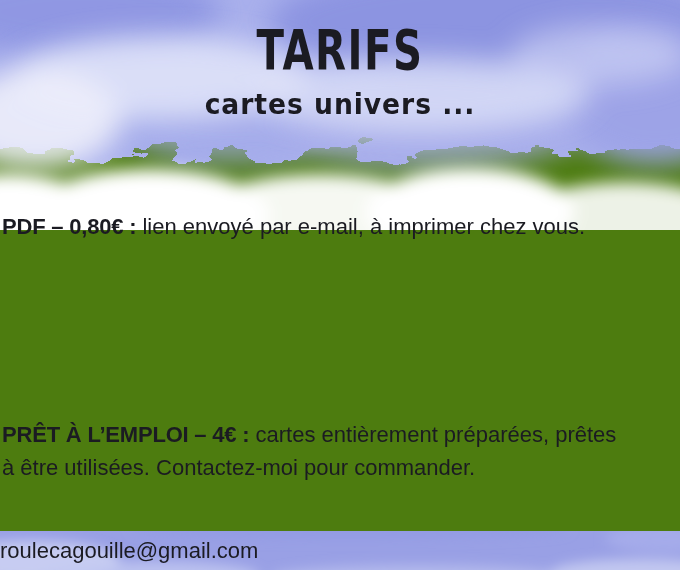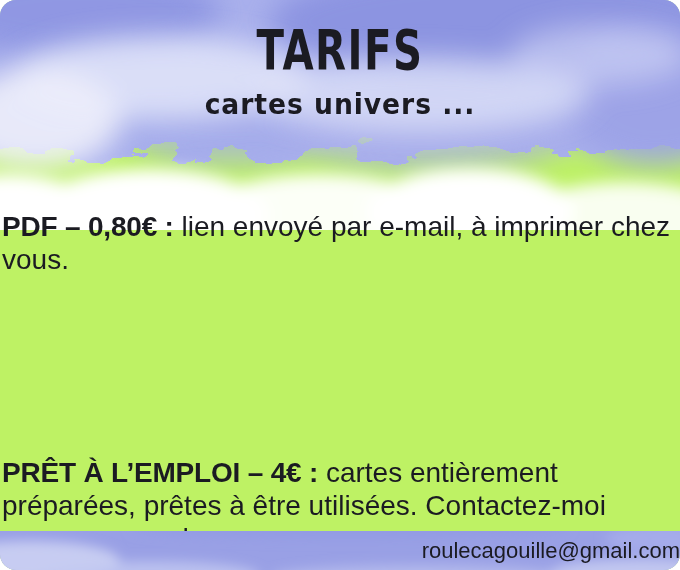--- a/index.html
+++ b/index.html
@@ -1,25 +1,24 @@
 <!DOCTYPE html>
 <html style="--text: #1b1b22; --watercolor-base: #a9b0ec; --watercolor-deep: #8d95e2; --watercolor-light: #e3e6f9; --footer-band: #99a0e5;"><head>
 <meta charset="utf-8">
 <style>
   html, body { margin: 0; padding: 0; background: #ffffff; }
 
   .poster {
     position: relative;
     width: 680px;
     height: 570px;
-    background: #bef264;
+    background: #4d7c0f;
     overflow: hidden;
     font-family: "Liberation Sans", sans-serif;
     color: var(--text, #1b1b22);
-    border-radius: 16px;
   }
 
   
   .header-wc {
     position: absolute;
     top: 0; left: 0;
     width: 680px; height: 230px;
     display: block;
   }
 
@@ -49,48 +48,48 @@
     letter-spacing: 1px;
     color: var(--text, #17161c);
     transform: scaleX(0.95);
   }
 
   
   .price {
     position: absolute;
     left: 2px;
     margin: 0;
-    font-size: 28px;
+    font-size: 22px;
     line-height: 33px;
     letter-spacing: 0;
     color: var(--text, #1b1b22);
   }
   .price strong {
     font-weight: 700;
     letter-spacing: -0.2px;
   }
   .price-pdf  { top: 210px; width: 676px; }
   .price-kit  { top: 295px; width: 676px; }
-  .price-pret { top: 418px; width: 630px; margin-top: 38px; }
+  .price-pret { top: 418px; width: 630px; }
 
   
   .footer-band {
     position: absolute;
     left: 0; top: 531px;
     width: 680px; height: 39px;
   }
   .footer-band svg {
     position: absolute;
     top: 0; left: 0;
     width: 680px; height: 39px;
   }
   .email {
     position: relative;
     z-index: 2;
-    text-align: right;
+    text-align: left;
     line-height: 39px;
     font-size: 22px;
     color: var(--text, #17171d);
   }
 </style>
 </head>
 <body>
 
 <div class="poster">
 

